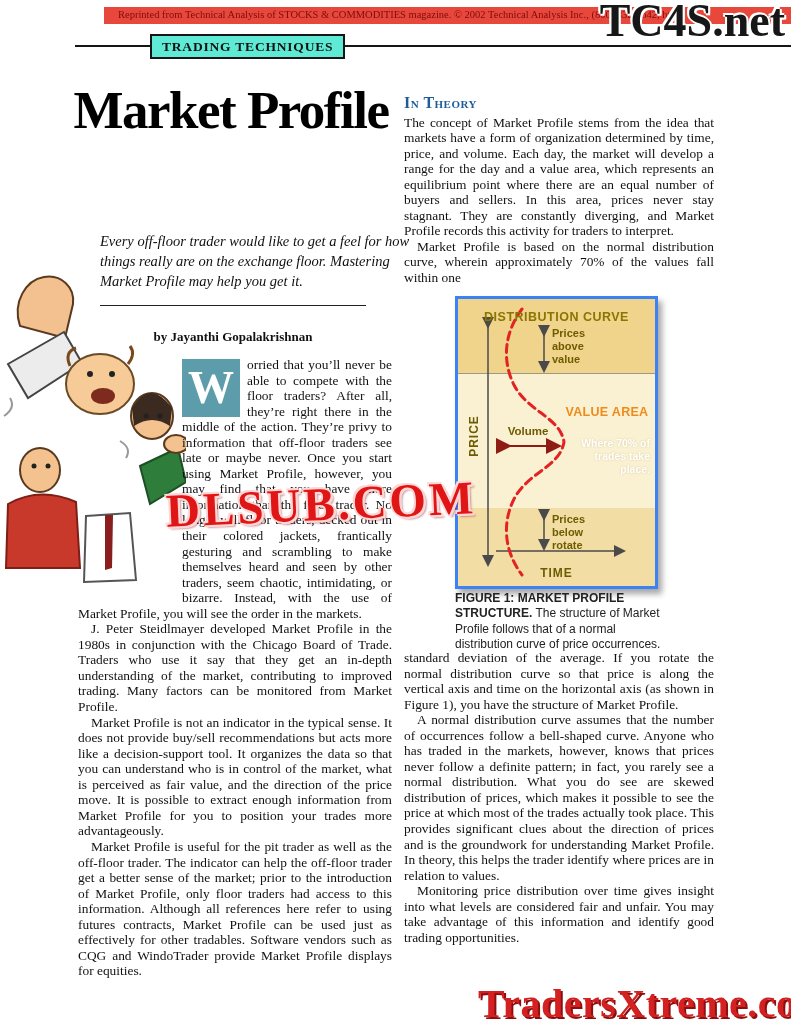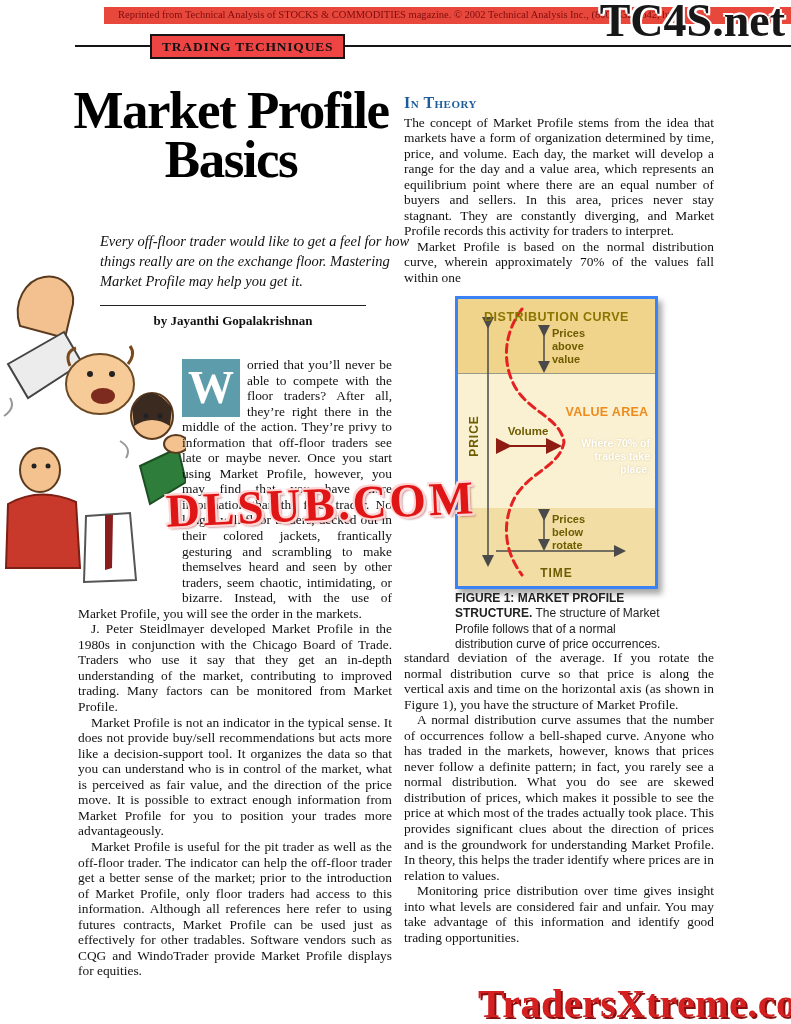--- a/index.html
+++ b/index.html
@@ -14,35 +14,35 @@
     font-size:10.5px;color:#7d0d0d;white-space:nowrap;overflow:hidden;
   }
   .tc4s{
     position:absolute;right:6px;top:-6px;z-index:4;
     font-family:"Liberation Serif", serif;font-weight:bold;font-size:46px;color:#171717;
     text-shadow:2px 0 0 #fff,-2px 0 0 #fff,0 2px 0 #fff,0 -2px 0 #fff,2px 2px 0 #fff,-2px -2px 0 #fff;
     letter-spacing:0px;
   }
   .rule-top{position:absolute;left:75px;top:45px;width:716px;border-top:2px solid #151515;}
   .section-box{
-    position:absolute;left:150px;top:34px;z-index:2;background:#ef4444;border:2px solid #151515;
+    position:absolute;left:150px;top:34px;z-index:2;background:#5eead4;border:2px solid #151515;
     padding:3px 10px 2px;font-weight:bold;font-size:13.5px;letter-spacing:0.8px;
   }
   
   .title{
     position:absolute;left:70px;top:86px;width:322px;text-align:center;z-index:2;
     font-weight:bold;font-size:53px;line-height:0.92;letter-spacing:-1.5px;color:#000;
   }
   .intro{
     position:absolute;left:77px;top:231px;width:315px;z-index:2;
     font-style:italic;font-size:14.5px;line-height:1.38;color:#101010;margin-left:23px;
   }
   .byline-wrap{
     position:absolute;left:100px;top:305px;width:266px;z-index:2;border-top:1.5px solid #222;
-    text-align:center;padding-top:7px;font-weight:bold;font-size:13px;
+    text-align:center;padding-top:23px;font-weight:bold;font-size:13px;
   }
   
   .cartoon{position:absolute;left:0;top:266px;width:186px;height:326px;z-index:1;}
   
   .body-text{font-size:13.4px;line-height:1.16;text-align:justify;}
   .body-text p{margin:0;}
   .body-text p.indent{text-indent:13px;}
   .left-col{position:absolute;left:78px;top:357px;width:314px;z-index:2;}
   .cartoon-spacer{float:left;width:104px;height:236px;}
   .dropcap{
@@ -112,21 +112,20 @@
 
   <div class="top-bar"></div>
   <div class="reprint-line">Reprinted from Technical Analysis of STOCKS &amp; COMMODITIES magazine. © 2002 Technical Analysis Inc., (800) 832-4642, http://www.traders.com</div>
   <div class="tc4s">TC4S.net</div>
 
   <div class="rule-top"></div>
   <div class="section-box">TRADING TECHNIQUES</div>
 
   <div class="title">
     <div>Market Profile</div>
-    <div>Basics</div>
   </div>
 
   <div class="intro">Every off-floor trader would like to get a feel for how things really are on the exchange floor. Mastering Market Profile may help you get it.</div>
 
   <div class="byline-wrap">by Jayanthi Gopalakrishnan</div>
 
   <svg class="cartoon" viewBox="0 0 186 326" aria-hidden="true">
     <rect x="0" y="0" width="186" height="326" fill="#ffffff"></rect>
 
     <path d="M20,60 C12,36 26,14 44,11 C61,8 75,21 73,38 L65,72 Z" fill="#f2c18f" stroke="#5a3a1e" stroke-width="2"></path>

